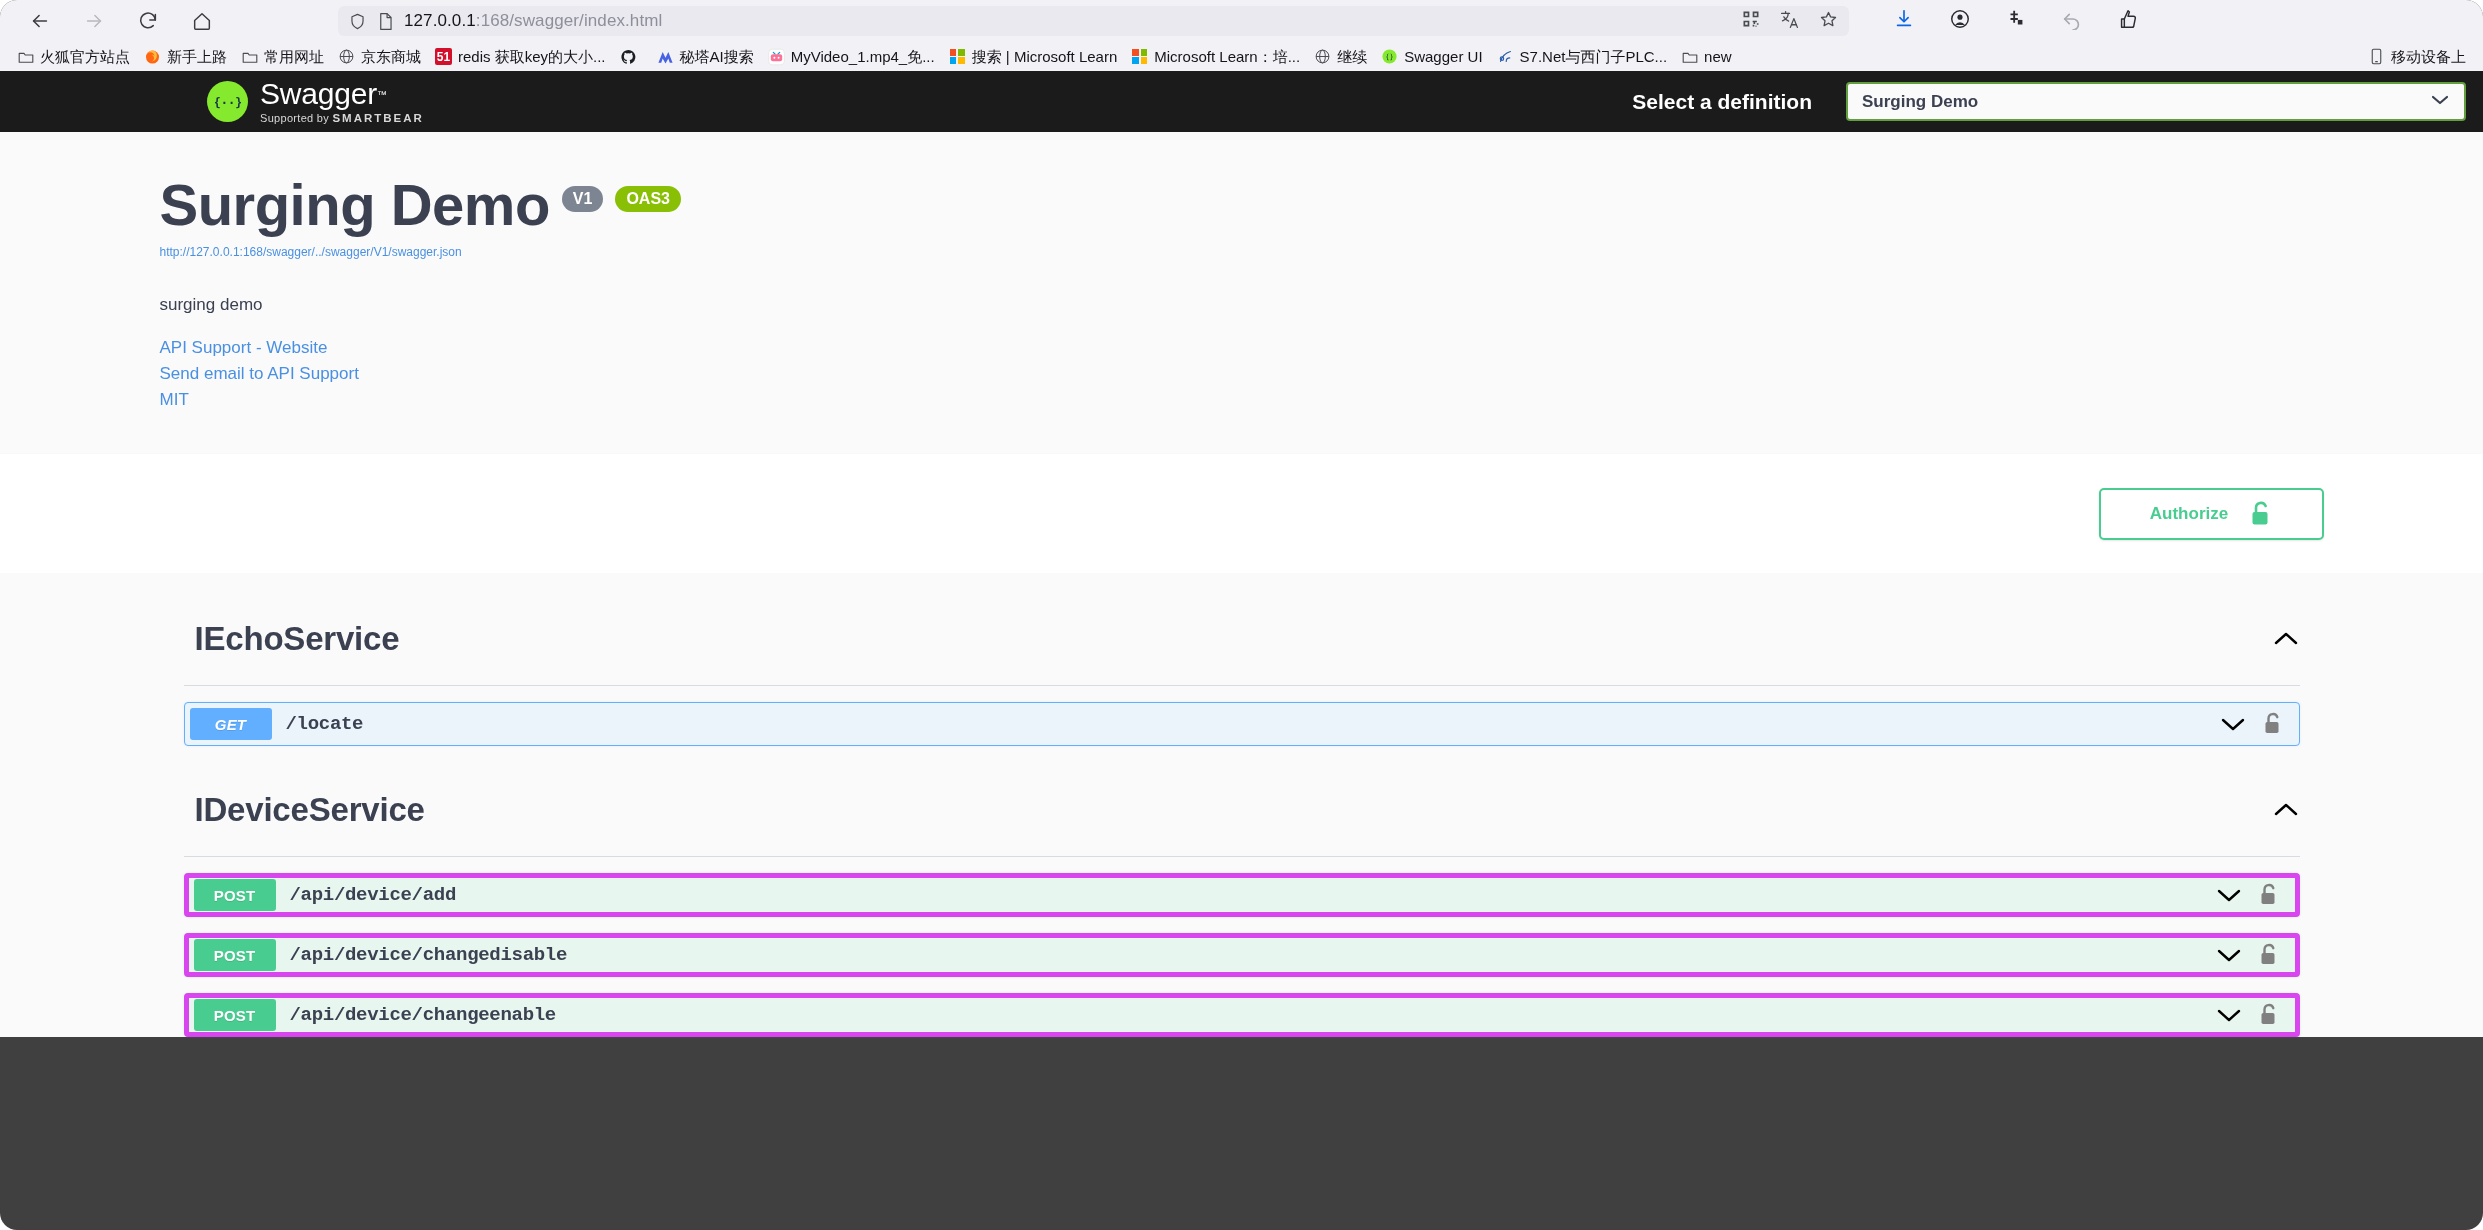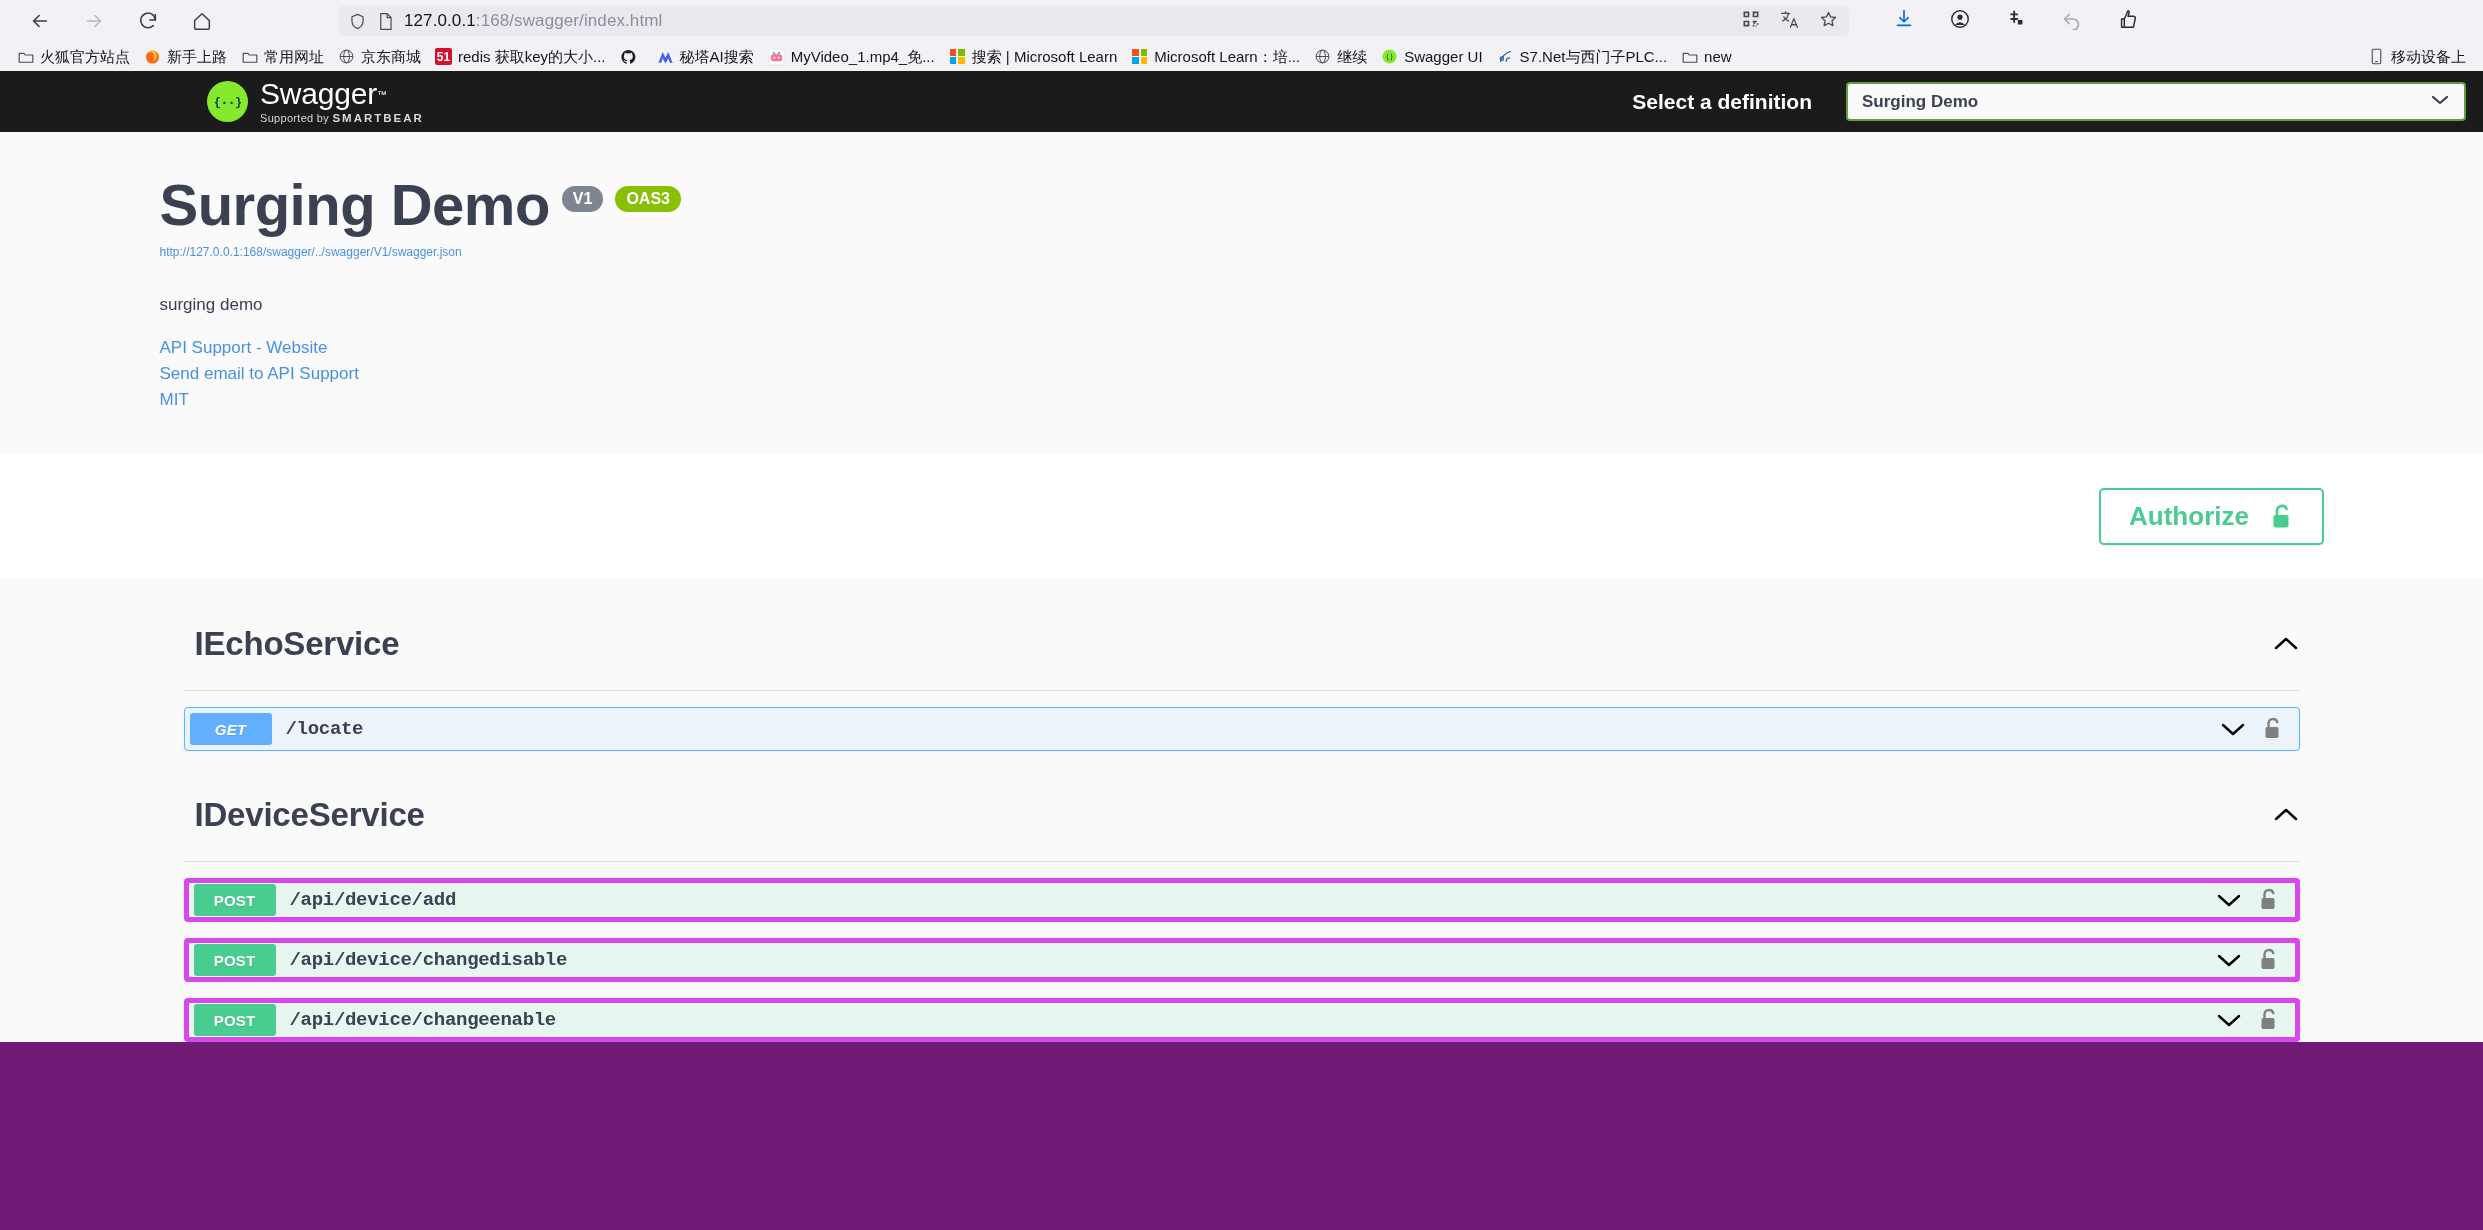--- a/index.html
+++ b/index.html
@@ -6,21 +6,22 @@
     margin: 0;
     padding: 0;
     background: #ffffff;
     font-family: "Liberation Sans", sans-serif;
   }
   #page {
     position: relative;
     width: 2483px;
     height: 1230px;
     overflow: hidden;
-    background: #701a75;
+    background: #404040;
+    border-radius: 17px;
   }
 
   
   .browser-chrome {
     background: #f2f2f6;
     width: 100%;
   }
   .toolbar {
     height: 42px;
     display: flex;
@@ -236,21 +237,21 @@
     padding: 34px 0 33px 0;
     box-shadow: 0 1px 2px rgba(0,0,0,0.08);
   }
   .auth-inner { display: flex; justify-content: flex-end; }
   .authorize-btn {
     display: flex; align-items: center; gap: 22px;
     border: 2px solid #49cc90;
     border-radius: 5px;
     background: #fff;
     color: #49cc90;
-    font-size: 26px;
+    font-size: 17px;
     font-weight: 700;
     padding: 11px 23px;
     box-sizing: border-box;
     min-width: 225px;
     justify-content: center;
     box-shadow: 0 1px 2px rgba(0,0,0,0.1);
   }
   .lock-svg { display:block; }
 
   

